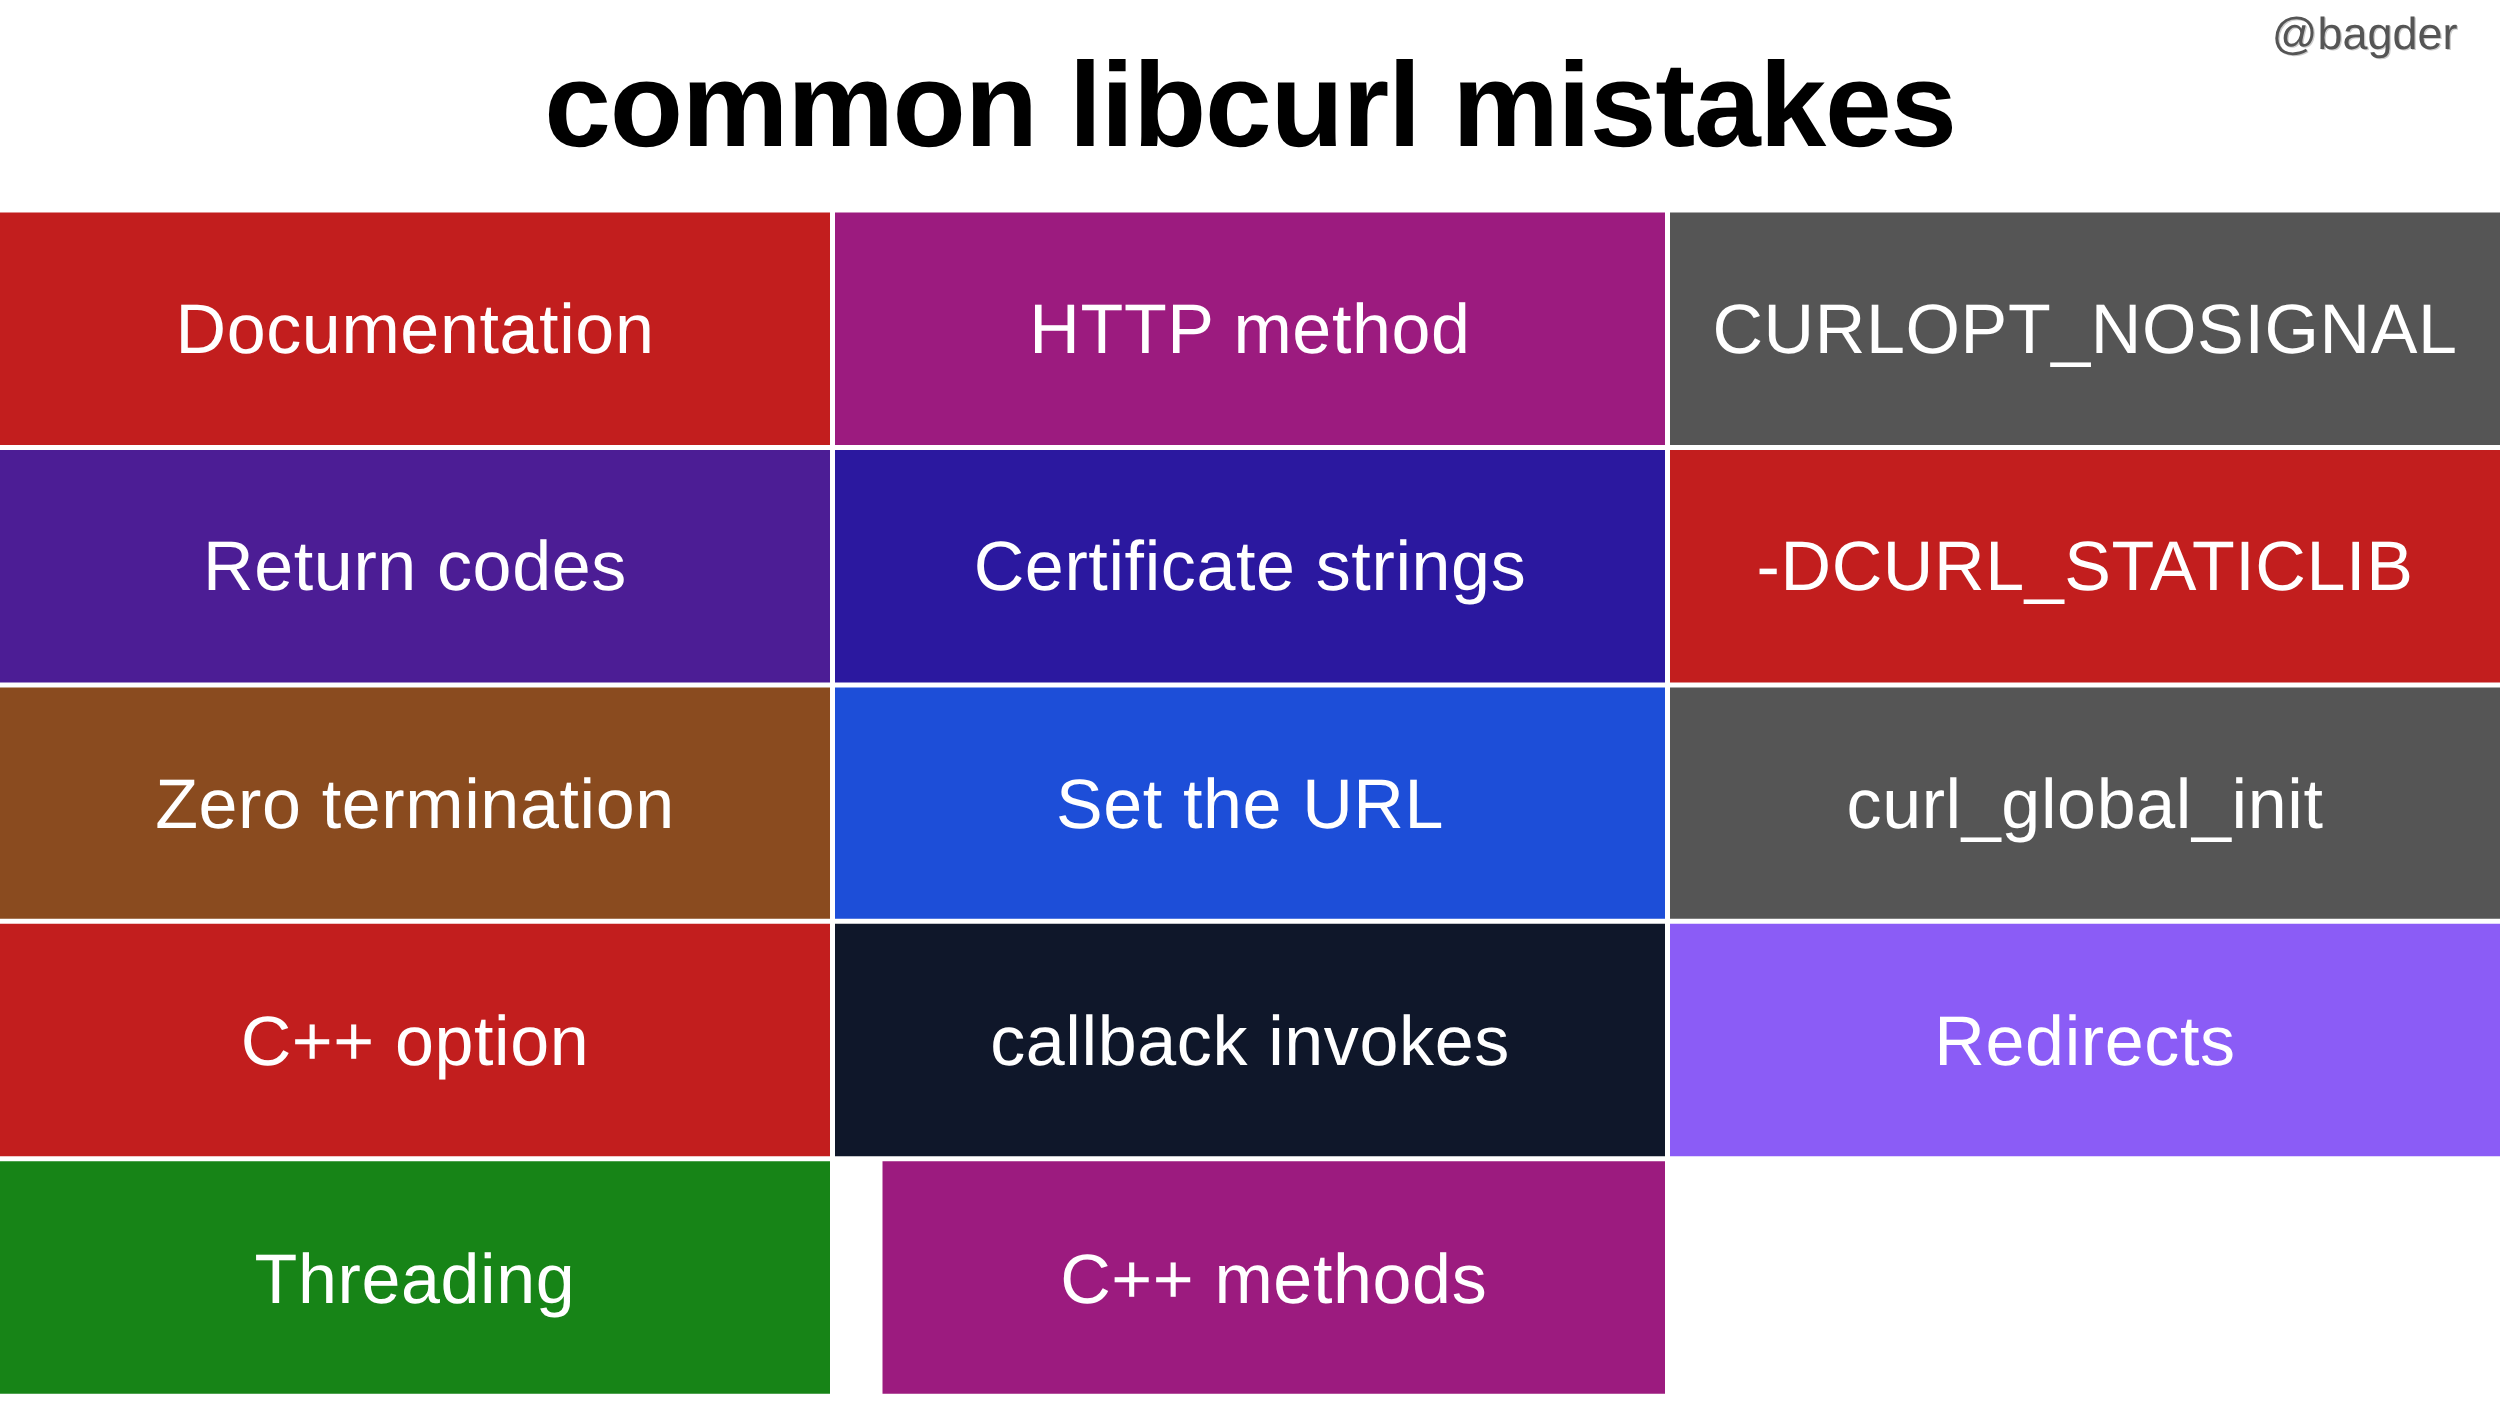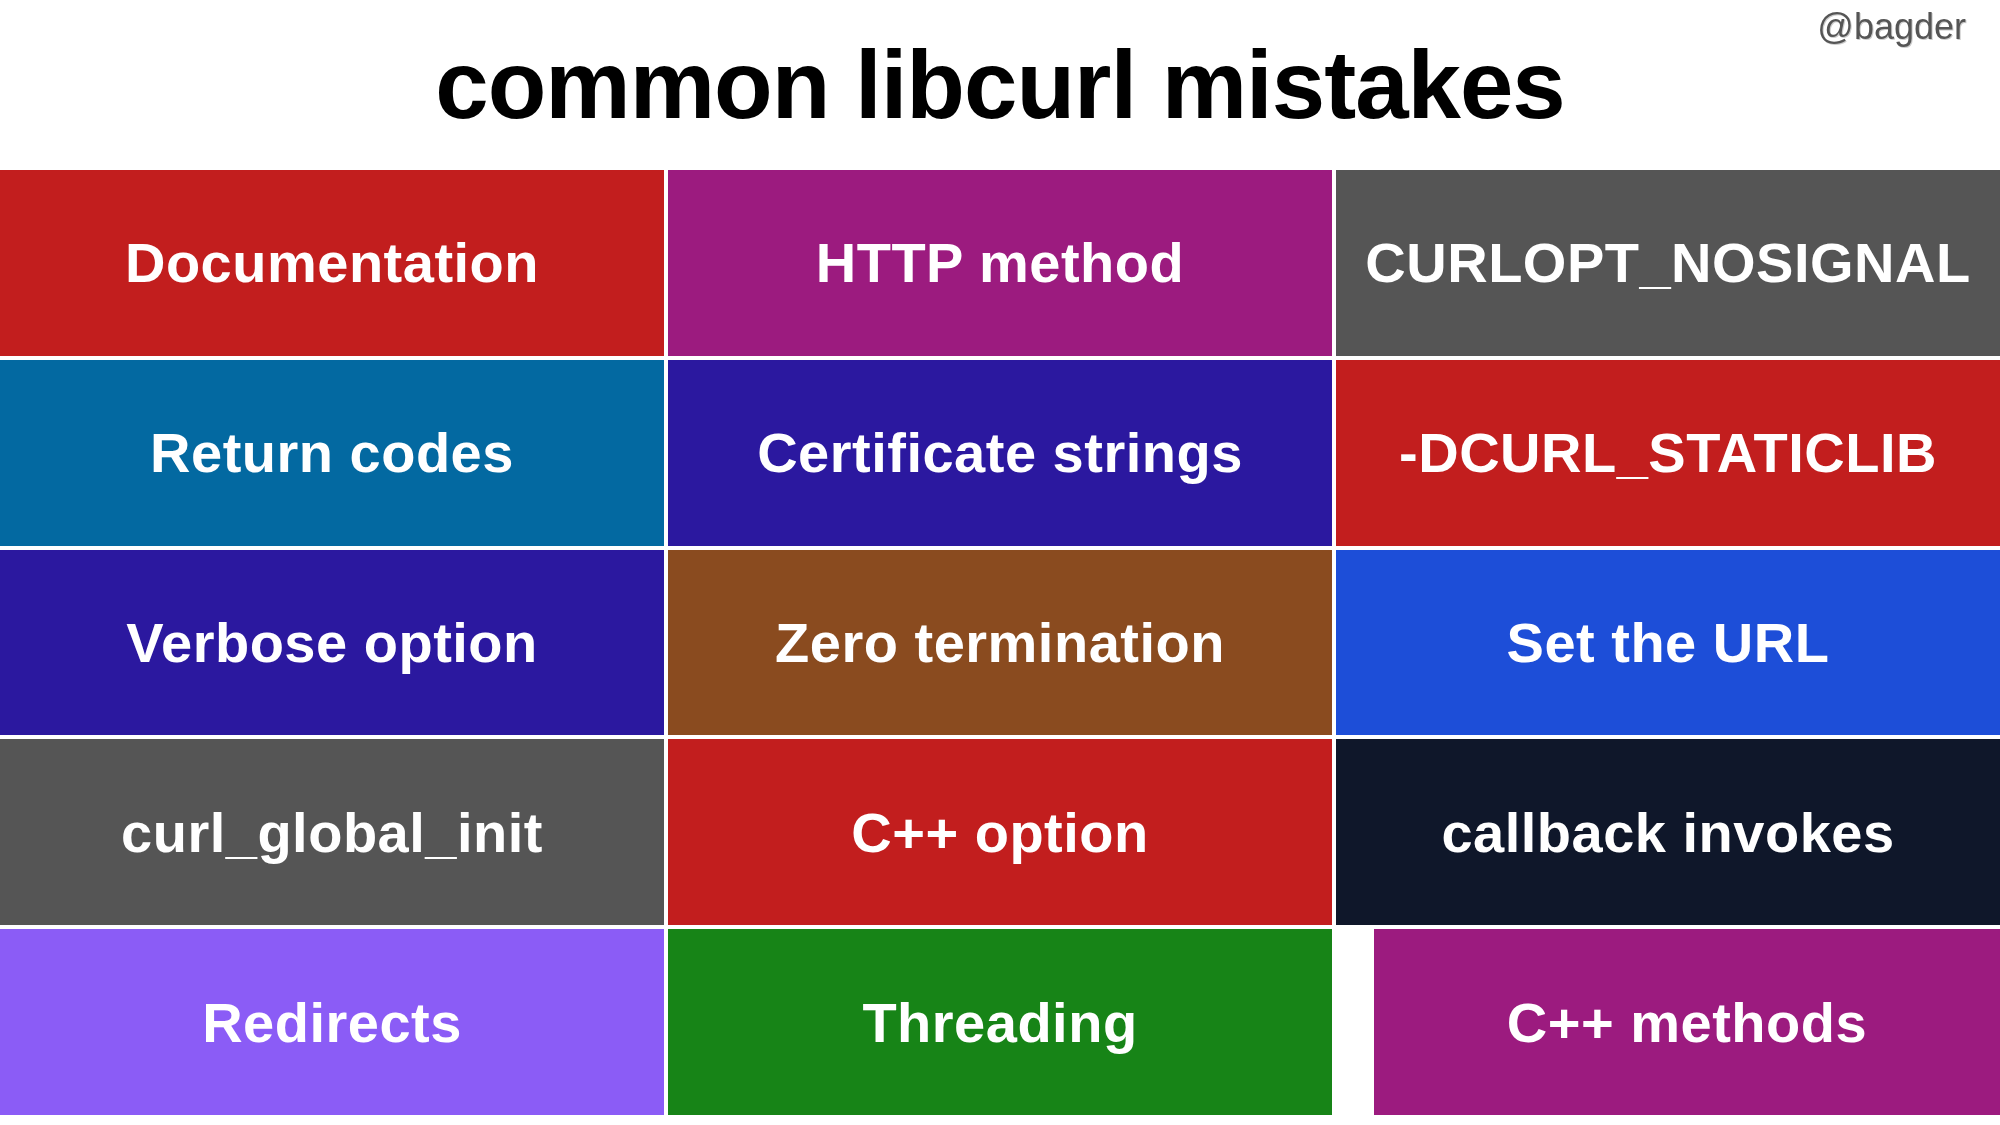--- a/index.html
+++ b/index.html
@@ -47,38 +47,37 @@
       gap: 4px;
       background: #ffffff;
       padding: 0;
     }
     .cell {
       display: flex;
       align-items: center;
       justify-content: center;
       color: #ffffff;
       font-size: 56px;
-      font-weight: 700;
+      font-weight: 400;
       letter-spacing: 0.5px;
     }
   </style>
 </head>
 <body>
 
 <div class="slide">
   <div class="attribution">@bagder</div>
   <h1 class="title">common libcurl mistakes</h1>
   <div class="grid">
     <div class="cell" style="background-color: rgb(194, 30, 30);">Documentation</div>
     <div class="cell" style="background-color: rgb(156, 27, 127);">HTTP method</div>
     <div class="cell" style="background-color: rgb(85, 85, 85);">CURLOPT_NOSIGNAL</div>
-    <div class="cell" style="background-color: #0369a1;">Return codes</div>
+    <div class="cell" style="background-color: #4c1d95;">Return codes</div>
     <div class="cell" style="background-color: rgb(43, 24, 159);">Certificate strings</div>
     <div class="cell" style="background-color: rgb(194, 30, 30);">-DCURL_STATICLIB</div>
-    <div class="cell" style="background-color: rgb(43, 24, 159);">Verbose option</div>
     <div class="cell" style="background-color: rgb(138, 75, 31);">Zero termination</div>
     <div class="cell" style="background-color: #1d4ed8;">Set the URL</div>
     <div class="cell" style="background-color: rgb(85, 85, 85);">curl_global_init</div>
     <div class="cell" style="background-color: rgb(194, 30, 30);">C++ option</div>
     <div class="cell" style="background-color: #0f172a;">callback invokes</div>
     <div class="cell" style="background-color: #8b5cf6;">Redirects</div>
     <div class="cell" style="background-color: rgb(23, 132, 23);">Threading</div>
     <div class="cell" style="background-color: rgb(156, 27, 127); margin-left: 38px;">C++ methods</div>
   </div>
 </div>

